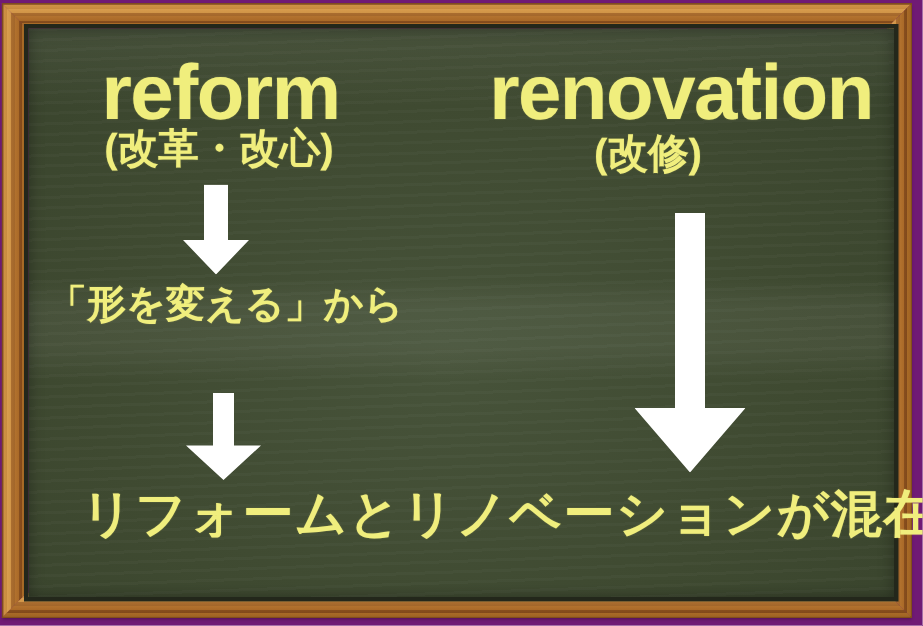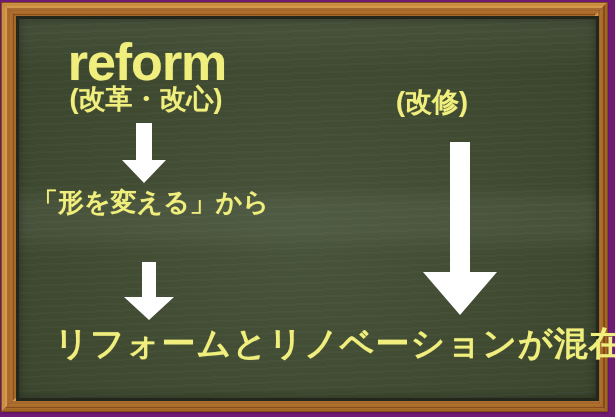--- a/index.html
+++ b/index.html
@@ -86,20 +86,21 @@
     <div class="f-strip wood-v f-left"></div>
     <div class="f-strip wood-v f-right"></div>
   </div>
 
   <div class="board"></div>
 
   <div class="chalk yellow term term-reform ctr">reform</div>
 
   <div class="chalk yellow reading reading-reform ctr">(改革・改心)</div>
 
+  <div class="chalk yellow term term-renovation ctr">renovation</div>
 
   <div class="chalk yellow reading reading-renovation ctr">(改修)</div>
 
   <div class="arrow arrow-s1"></div>
 
   <div class="chalk yellow note">
     <div>「形を変える」から</div>
   </div>
 
   <div class="arrow arrow-s2"></div>

